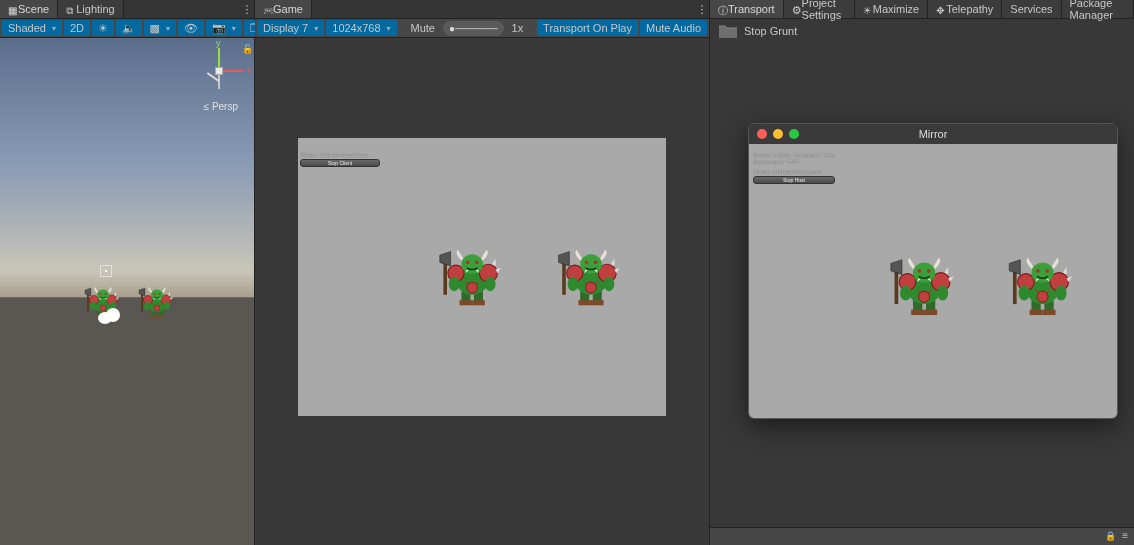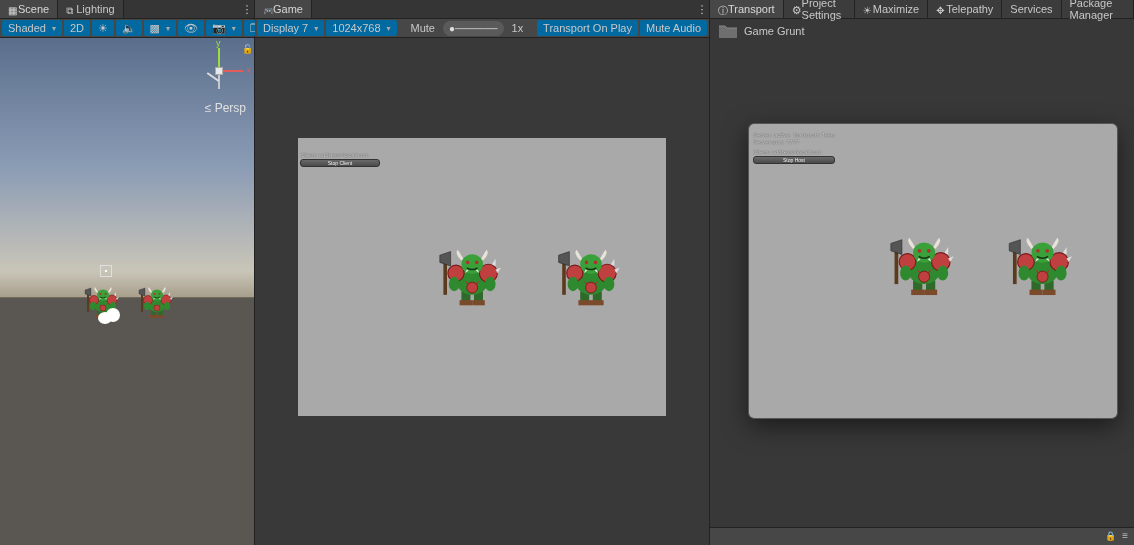--- a/index.html
+++ b/index.html
@@ -35,21 +35,21 @@
   .horizon { position:absolute; top:51%; left:0; right:0; height:1px; background:#726b5c; }
   .gizmo { position:absolute; top:8px; right:10px; width:50px; height:50px; }
   .gizmo .center { position:absolute; left:21px; top:21px; width:8px; height:8px; background:#e8e8e8; border:1px solid #aaa; }
   .gizmo .ax-y { position:absolute; left:24px; top:2px; width:2px; height:20px; background:#9bdc3e;}
   .gizmo .ax-y::before{content:"y"; position:absolute; top:-10px; left:-2px; color:#9bdc3e; font-size:9px;}
   .gizmo .ax-x { position:absolute; left:29px; top:24px; width:20px; height:2px; background:#e45b5b;}
   .gizmo .ax-x::after{content:"x"; position:absolute; right:-8px; top:-5px; color:#e45b5b; font-size:9px;}
   .gizmo .ax-z { position:absolute; left:12px; top:30px; width:14px; height:2px; background:#ddd; transform:rotate(35deg);}
   .gizmo .ax-yneg{position:absolute; left:24px; top:29px; width:2px; height:14px; background:#c9c9c9;}
   .gizmo-lock { position:absolute; top:6px; right:2px; width:10px; height:10px; color:#e0e0e0; font-size:9px;}
-  .persp { position:absolute; top:63px; right:8px; font-size:12px; color:#e0e0e0; }
+  .persp { position:absolute; top:63px; right:16px; font-size:10px; color:#e0e0e0; }
 
   .scene-chars { position:absolute; top: 248px; left: 84px; display:flex; gap:18px; }
   .cloud { position:absolute; top: 270px; left: 96px; width:28px; height:18px; }
   .cloud::before{content:""; position:absolute; left:2px; top:4px; width:14px; height:12px; background:#fff; border-radius:50%;}
   .cloud::after{content:""; position:absolute; left:10px; top:0px; width:14px; height:14px; background:#fff; border-radius:50%;}
   .sel-box { position:absolute; top:227px; left:100px; width:12px; height:12px; border:1px solid #e0e0e0; }
   .sel-box::after{content:""; position:absolute; left:4px; top:4px; width:2px; height:2px; background:#fff;}
 
   
   .game-view { flex:1; background:#393939; display:flex; align-items:flex-start; justify-content:center; padding-top:100px;}
@@ -268,25 +268,33 @@
       </div>
       <div class="tab">
         <span>Package Manager</span>
       </div>
     </div>
     <div class="asset-header">
       <svg class="folder-icon" viewBox="0 0 20 16">
         <path d="M1 3 h6 l2 2 h10 v10 h-18 z" fill="#6f6f6f"></path>
         <path d="M1 3 h6 l2 2 h10" fill="none" stroke="#888"></path>
       </svg>
-      <span>Game Grunt</span>
+      <span>Stop Grunt</span>
     </div>
     <div class="right-body">
 
       <div class="mirror-window">
+        <div class="mirror-titlebar">
+          <div class="traffic">
+            <div class="dot r"></div>
+            <div class="dot y"></div>
+            <div class="dot g"></div>
+          </div>
+          <div class="mirror-title">Mirror</div>
+        </div>
         <div class="mirror-body">
           <div class="net-box">
             <div class="net-line">Server: active. Transport: Telepathy</div>
             <div class="net-line">Server port: 7777</div>
             <div class="net-line" style="margin-top:4px">Client: address=localhost:</div>
             <div class="net-btn">
               <span>Stop Host</span>
             </div>
           </div>
           <div class="mirror-chars">

